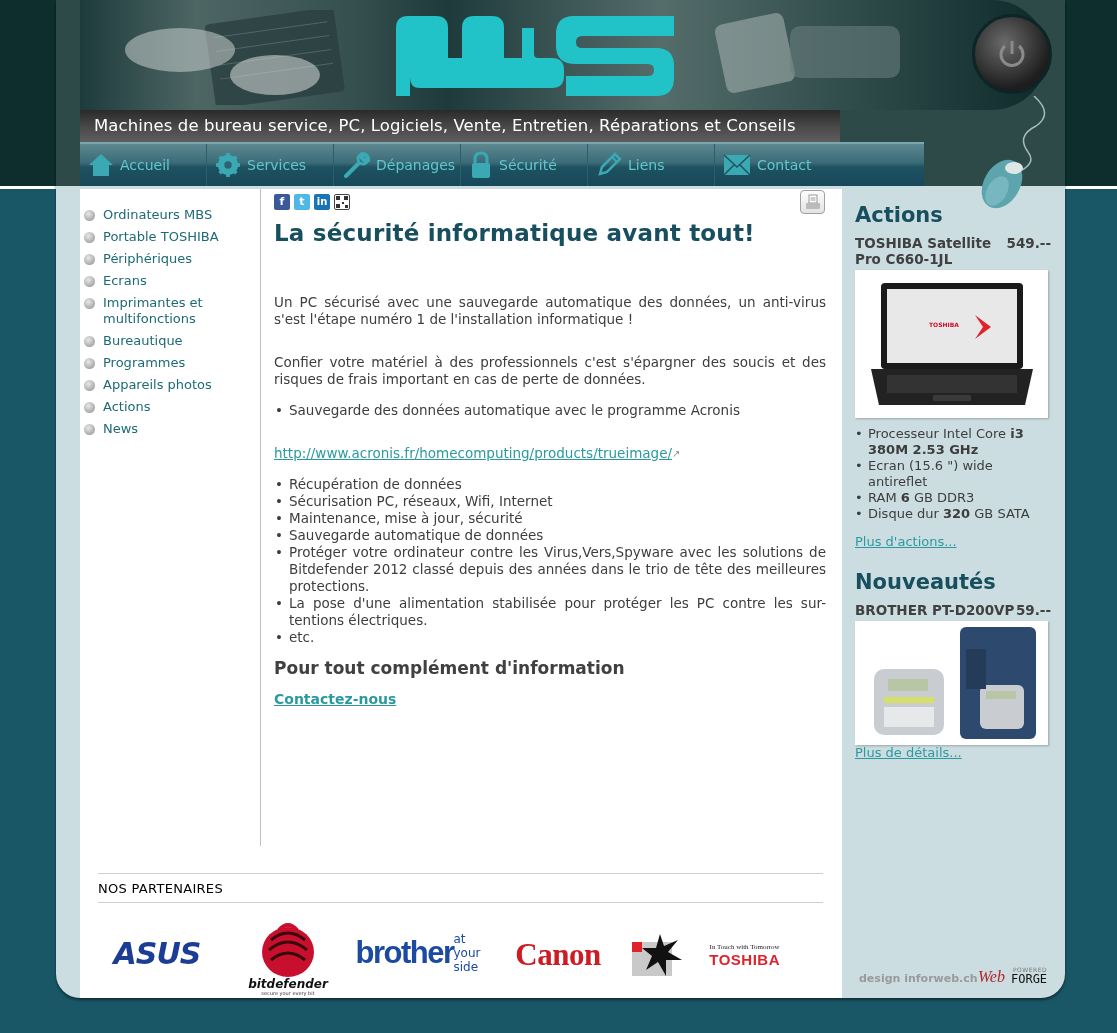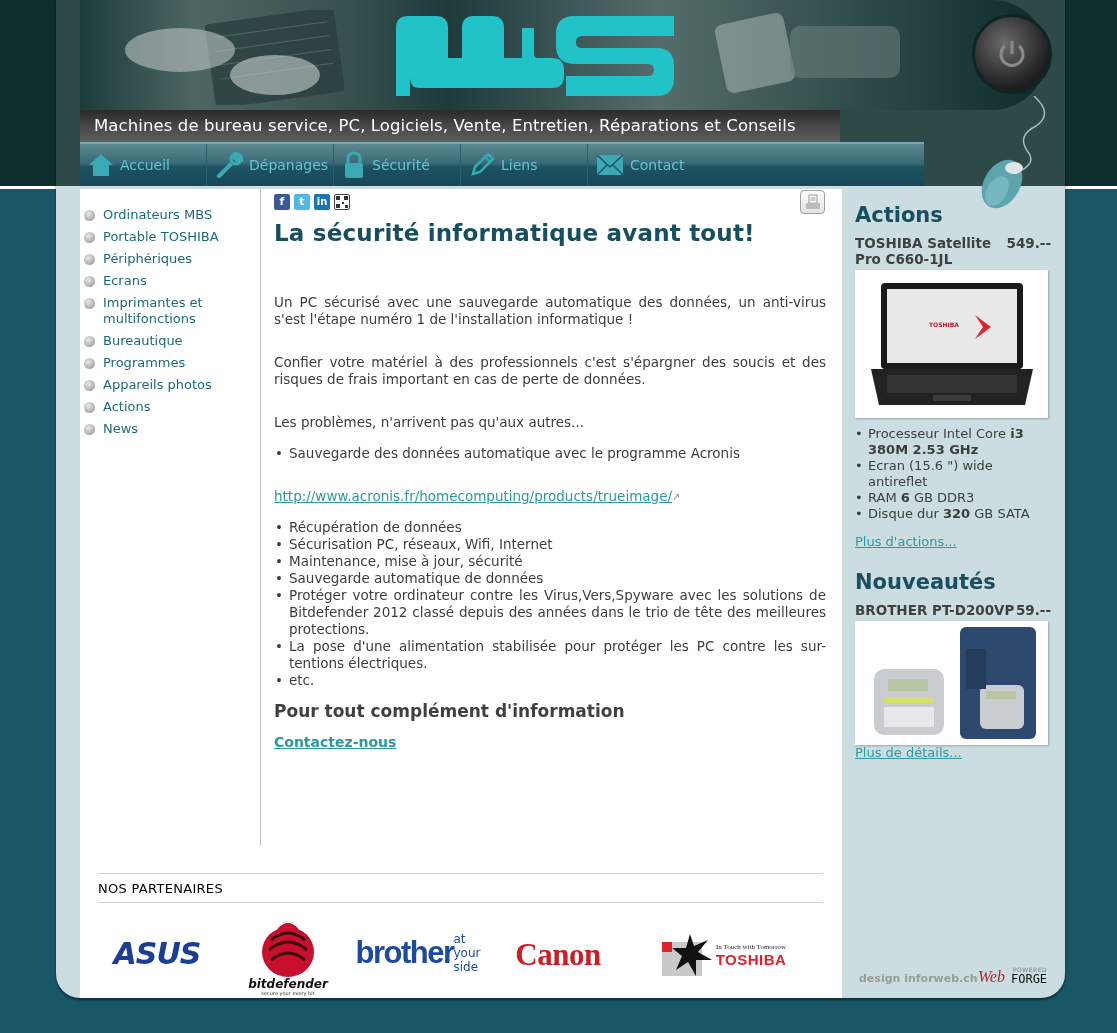--- a/index.html
+++ b/index.html
@@ -160,20 +160,33 @@
     </div>
 
     <div class="tagline">Machines de bureau service, PC, Logiciels, Vente, Entretien, Réparations et Conseils</div>
 
     <div class="nav">
       <div class="nav-item">
         <svg width="26" height="24" viewBox="0 0 26 24">
             <path d="M13 1 L25 12 H21 V23 H5 V12 H1 Z" fill="#3aa9b3"></path>
           </svg>
         <span>Accueil</span>
+      </div>
+      <div class="nav-item">
+        <svg width="26" height="24" viewBox="0 0 26 26">
+          <circle cx="13" cy="13" r="8" fill="none" stroke="#3aa9b3" stroke-width="6"></circle>
+          <g stroke="#3aa9b3" stroke-width="4">
+              <line x1="13" y1="0" x2="13" y2="26"></line>
+              <line x1="0" y1="13" x2="26" y2="13"></line>
+              <line x1="4" y1="4" x2="22" y2="22"></line>
+              <line x1="22" y1="4" x2="4" y2="22"></line>
+            </g>
+          <circle cx="13" cy="13" r="4" fill="#2f6270"></circle>
+        </svg>
+        <span>Services</span>
       </div>
       <div class="nav-item">
         <svg width="28" height="26" viewBox="0 0 28 26">
             <path d="M4 24 L16 12 M20 2 Q26 2 26 8 L22 8 L20 6 L20 2" stroke="#3aa9b3" stroke-width="4" fill="none" stroke-linecap="round"></path>
             <circle cx="21" cy="7" r="5" fill="none" stroke="#3aa9b3" stroke-width="3"></circle>
           </svg>
         <span>Dépanages</span>
       </div>
       <div class="nav-item">
         <svg width="24" height="28" viewBox="0 0 24 28">
@@ -275,21 +288,20 @@
           <line x1="5.5" y1="6" x2="10.5" y2="6" stroke="#999"></line>
         <rect x="1" y="9" width="14" height="6" rx="1" fill="#bbb"></rect>
       </svg>
     </div>
 
     <h1 class="page-title">La sécurité informatique avant tout!</h1>
 
     <div class="body-text">
       <p>Un PC sécurisé avec une sauvegarde automatique des données, un anti-virus s'est l'étape numéro 1 de l'installation informatique !</p>
       <p>Confier votre matériel à des professionnels c'est s'épargner des soucis et des risques de frais important en cas de perte de données.</p>
-      <p>Les problèmes, n'arrivent pas qu'aux autres...</p>
       <ul>
         <li>Sauvegarde des données automatique avec le programme Acronis</li>
       </ul>
       <p style="margin-bottom:14px">
         <a class="ext-link">http://www.acronis.fr/homecomputing/products/trueimage/</a><span class="ext-mark">↗</span>
       </p>
       <ul>
         <li>Récupération de données</li>
         <li>Sécurisation PC, réseaux, Wifi, Internet</li>
         <li>Maintenance, mise à jour, sécurité</li>
@@ -320,21 +332,21 @@
         <span style="font-size:12px;font-style:italic;font-weight:bold;color:#111;line-height:12px">bitdefender</span>
         <span style="font-size:5px;color:#333;line-height:6px">secure your every bit</span>
       </div>
       <div class="logo-item" style="left:266px;top:22px;width:108px;height:56px;flex-direction:row">
         <span style="font-family:'Liberation Sans',sans-serif;font-weight:bold;font-size:31px;color:#1c4aa0;letter-spacing:-1.5px;line-height:30px">brother</span>
         <span style="font-size:12px;color:#1c4aa0;line-height:14px">at your side</span>
       </div>
       <div class="logo-item" style="left:405px;top:32px;width:110px;height:40px">
         <span style="font-family:'Liberation Serif',serif;font-weight:bold;font-size:31px;color:#cc1c24;letter-spacing:-0.5px">Canon</span>
       </div>
-      <div class="logo-item" style="left:550px;top:22px;width:150px;height:60px;justify-content:center">
+      <div class="logo-item" style="left:532px;top:22px;width:150px;height:60px;justify-content:space-between">
         <svg width="56" height="46" viewBox="0 0 56 46">
           <rect x="2" y="10" width="40" height="34" fill="#c9c9c9"></rect>
           <rect x="2" y="10" width="10" height="10" fill="#e0232b"></rect>
           <path d="M30 2 L34 14 L48 8 L38 20 L52 28 L36 28 L36 44 L28 30 L16 38 L22 24 L12 16 L26 16 Z" fill="#111"></path>
         </svg>
         <div style="display:flex;flex-direction:column;align-items:center">
           <span style="font-family:'Liberation Serif',serif;font-size:7px;color:#222">In Touch with Tomorrow</span>
           <span style="font-family:'Liberation Sans',sans-serif;font-weight:bold;font-size:15px;color:#e0232b;letter-spacing:0.5px">TOSHIBA</span>
         </div>
       </div>

